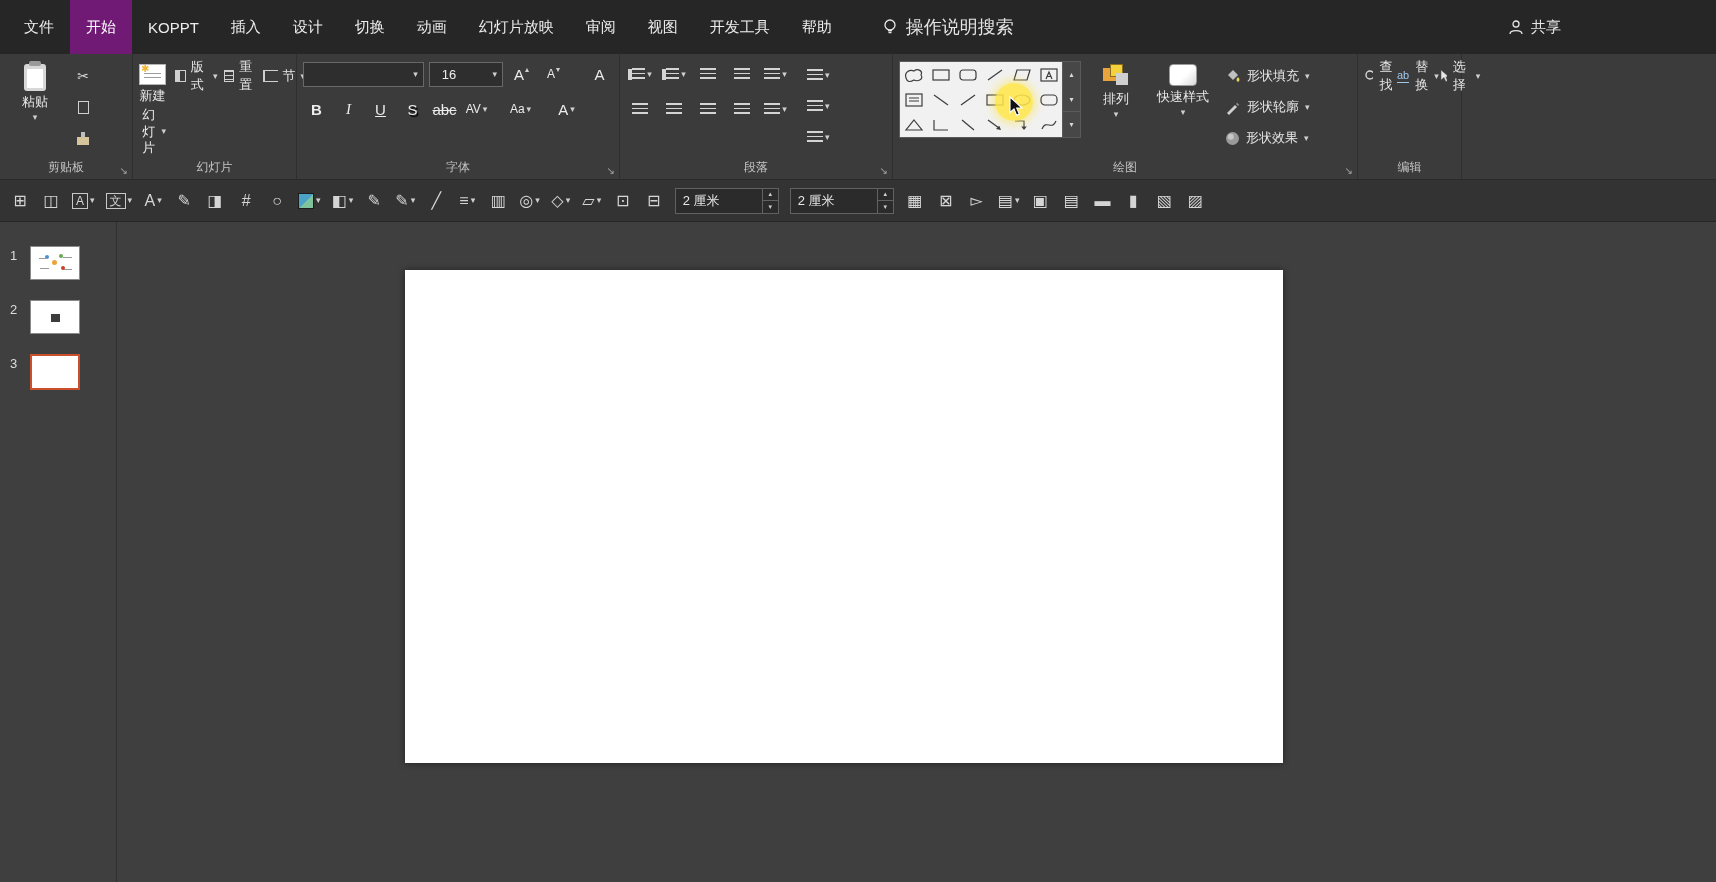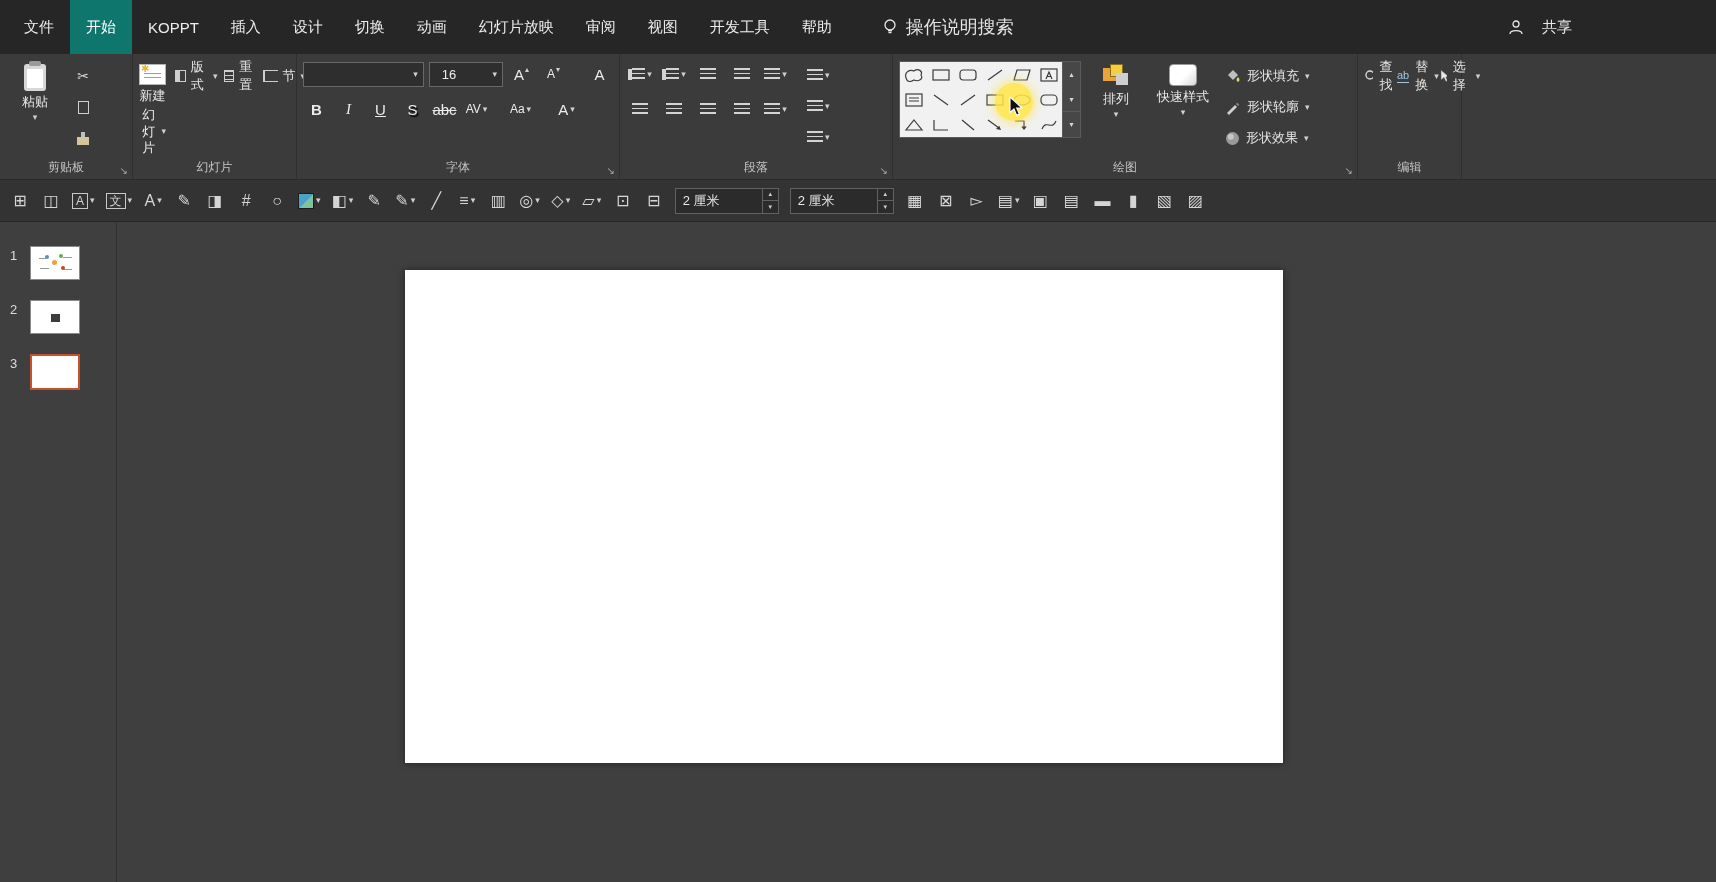--- a/index.html
+++ b/index.html
@@ -3,23 +3,23 @@
 <meta charset="utf-8">
 <style>
   *{margin:0;padding:0;box-sizing:border-box;}
   html,body{width:1716px;height:882px;}
   body{background:#3f3f3f;font-family:"Liberation Sans","DejaVu Sans",sans-serif;color:#e8e8e8;position:relative;overflow:hidden;font-size:13px;}
 
   
   .tabbar{position:absolute;top:0;left:0;right:0;height:54px;background:#262626;display:flex;align-items:stretch;padding-left:8px;}
   .tabs{display:flex;align-items:stretch;}
   .tab{padding:0 16px;display:flex;align-items:center;font-size:15px;color:#ededed;white-space:nowrap;cursor:default;}
-  .tab.active{background:#0f766e;color:#fff;}
+  .tab.active{background:#701a75;color:#fff;}
   .tellme{display:flex;align-items:center;gap:8px;margin-left:34px;font-size:18px;color:#e4e4e4;}
-  .share{position:absolute;left:1508px;top:0;height:54px;display:flex;align-items:center;gap:18px;font-size:15px;color:#e4e4e4;}
+  .share{position:absolute;left:1508px;top:0;height:54px;display:flex;align-items:center;gap:7px;font-size:15px;color:#e4e4e4;}
 
   
   .ribbon{position:absolute;top:54px;left:0;right:0;height:126px;background:#3b3b3b;display:flex;border-bottom:1px solid #2a2a2a;}
   .group{border-right:1px solid #2f2f2f;display:flex;flex-direction:column;flex:0 0 auto;}
   .g-content{flex:1;display:flex;align-items:flex-start;padding:7px 6px 0 6px;gap:6px;}
   .g-label{height:23px;display:flex;align-items:center;justify-content:center;position:relative;color:#c3c3c3;font-size:12px;}
   .launch{position:absolute;right:4px;bottom:3px;font-size:10px;color:#a8a8a8;line-height:1;cursor:default;}
 
   .bigbtn{width:58px;align-self:stretch;display:flex;flex-direction:column;align-items:center;justify-content:flex-start;gap:3px;padding-top:3px;cursor:default;}
   .bb-label{font-size:13px;color:#eaeaea;text-align:center;line-height:1.25;}

